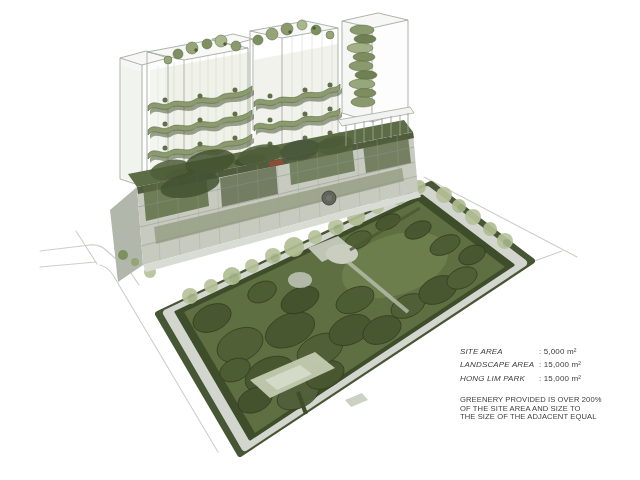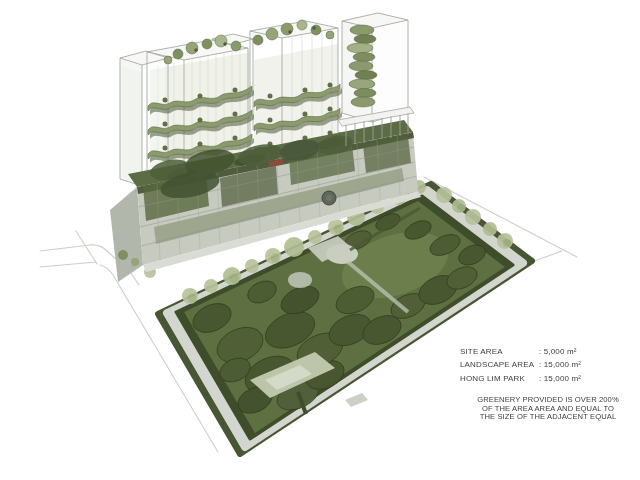--- a/index.html
+++ b/index.html
@@ -9,23 +9,23 @@
   }
   .scene{position:absolute;left:0;top:0;}
   .annotation{
     position:absolute;left:460px;top:345px;width:176px;color:#3d3d3d;
   }
   .stats{border-collapse:collapse;}
   .stats td{
     padding:0;font-size:8px;line-height:13.4px;letter-spacing:.15px;
     white-space:nowrap;vertical-align:top;
   }
-  .stats td.lbl{width:79px;}
+  .stats td.lbl{width:79px;font-style:italic;}
   .note{
-    margin-top:11px;font-size:7.6px;line-height:8.4px;letter-spacing:.1px;text-align:center;
+    margin-top:11px;font-size:7.6px;line-height:8.4px;letter-spacing:.1px;
   }
   .note div{white-space:nowrap;}
 </style>
 </head>
 <body>
 
 <div class="canvas">
 
 <svg class="scene" width="640" height="480" viewBox="0 0 640 480">
 
@@ -339,18 +339,18 @@
           <td>: 15,000 m²</td>
         </tr>
         <tr>
           <td class="lbl">HONG LIM PARK</td>
           <td>: 15,000 m²</td>
         </tr>
       </tbody>
     </table>
     <div class="note">
       <div>GREENERY PROVIDED IS OVER 200%</div>
-      <div>OF THE AREA AREA AND EQUAL TO</div>
+      <div>OF THE SITE AREA AND SIZE TO</div>
       <div>THE SIZE OF THE ADJACENT EQUAL</div>
     </div>
   </div>
 
 </div>
 
 </body></html>

